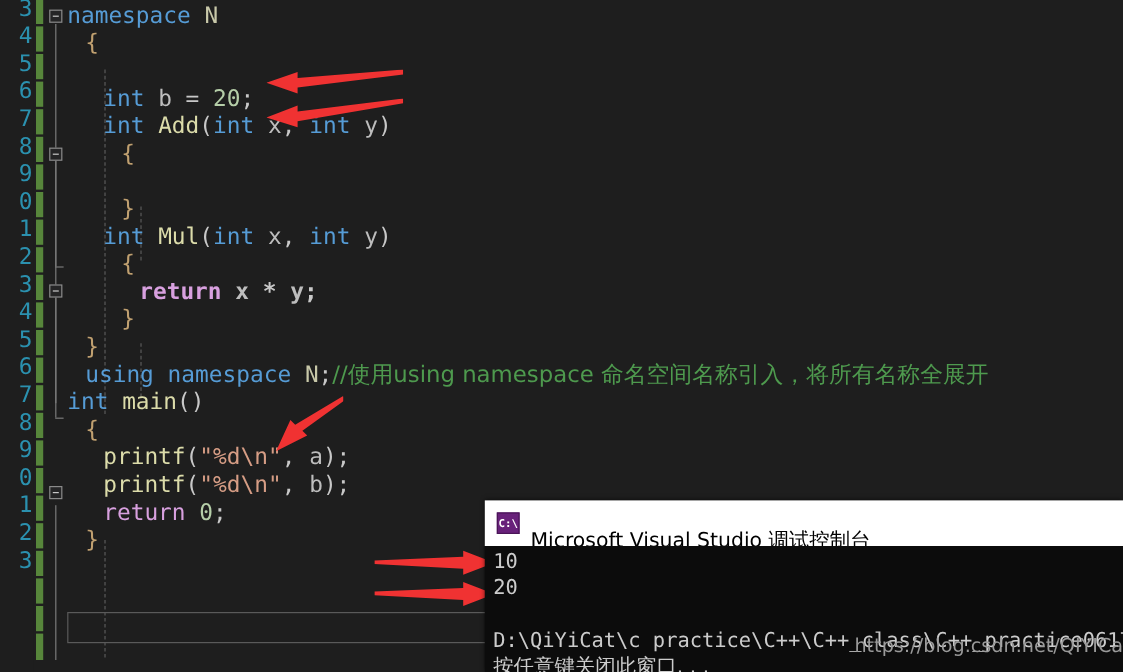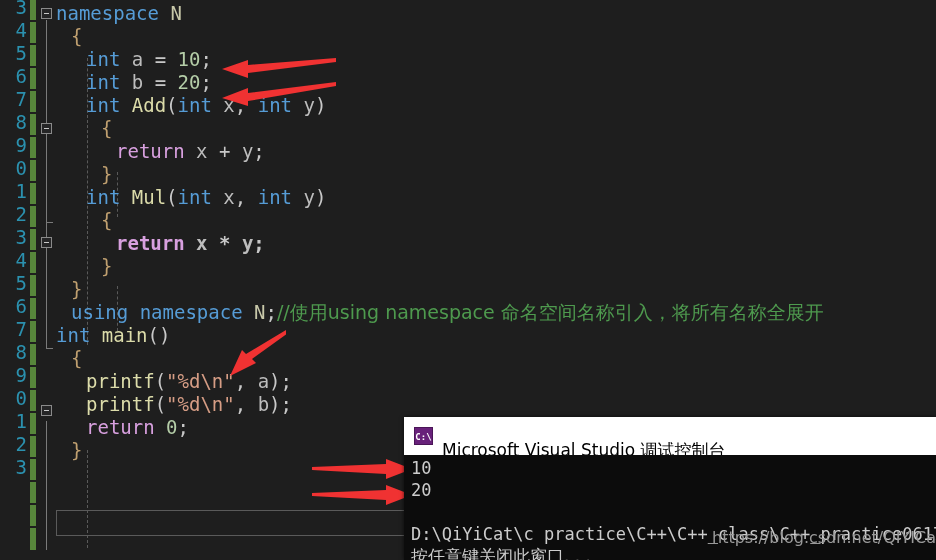--- a/index.html
+++ b/index.html
@@ -141,25 +141,23 @@
 
   <div class="indent-guide" style="left:87px;top:58px;height:60px;"></div>
   <div class="indent-guide" style="left:87px;top:120px;height:225px;"></div>
   <div class="indent-guide" style="left:117px;top:172px;height:45px;"></div>
   <div class="indent-guide" style="left:117px;top:286px;height:45px;"></div>
   <div class="indent-guide" style="left:87px;top:450px;height:98px;"></div>
 
   <div class="code-area" id="codearea">
       <div class="cl" style="top: 1px; left: 56px;"><span class="t-kw">namespace </span><span class="t-ns">N</span></div>
       <div class="cl" style="top: 24px; left: 71px;"><span class="t-brace">{</span></div>
-      <div class="cl" style="top: 47px; left: 86px;"><span class="t-kw">int</span><span class="t-punct"> </span><span class="t-var">a</span><span class="t-punct"> = </span><span class="t-num">10</span><span class="t-punct">;</span></div>
       <div class="cl" style="top: 70px; left: 86px;"><span class="t-kw">int</span><span class="t-punct"> </span><span class="t-var">b</span><span class="t-punct"> = </span><span class="t-num">20</span><span class="t-punct">;</span></div>
       <div class="cl" style="top: 93px; left: 86px;"><span class="t-kw">int</span><span class="t-punct"> </span><span class="t-fn">Add</span><span class="t-punct">(</span><span class="t-kw">int</span><span class="t-punct"> </span><span class="t-var">x</span><span class="t-punct">, </span><span class="t-kw">int</span><span class="t-punct"> </span><span class="t-var">y</span><span class="t-punct">)</span></div>
       <div class="cl" style="top: 116px; left: 101px;"><span class="t-brace">{</span></div>
-      <div class="cl" style="top: 139px; left: 116px;"><span class="t-ctl">return</span><span class="t-punct"> </span><span class="t-var">x</span><span class="t-punct"> + </span><span class="t-var">y</span><span class="t-punct">;</span></div>
       <div class="cl" style="top: 162px; left: 101px;"><span class="t-brace">}</span></div>
       <div class="cl" style="top: 185px; left: 86px;"><span class="t-kw">int</span><span class="t-punct"> </span><span class="t-fn">Mul</span><span class="t-punct">(</span><span class="t-kw">int</span><span class="t-punct"> </span><span class="t-var">x</span><span class="t-punct">, </span><span class="t-kw">int</span><span class="t-punct"> </span><span class="t-var">y</span><span class="t-punct">)</span></div>
       <div class="cl" style="top: 208px; left: 101px;"><span class="t-brace">{</span></div>
       <div class="cl" style="top: 231px; left: 116px; font-weight: bold;"><span class="t-ctl">return</span><span class="t-punct"> </span><span class="t-var">x</span><span class="t-punct"> * </span><span class="t-var">y</span><span class="t-punct">;</span></div>
       <div class="cl" style="top: 254px; left: 101px;"><span class="t-brace">}</span></div>
       <div class="cl" style="top: 277px; left: 71px;"><span class="t-brace">}</span></div>
       <div class="cl" style="top: 323px; left: 56px;"><span class="t-kw">int</span><span class="t-punct"> </span><span class="t-fn">main</span><span class="t-punct">()</span></div>
       <div class="cl" style="top: 300px; left: 71px;"><span class="t-kw">using</span><span class="t-punct"> </span><span class="t-kw">namespace</span><span class="t-punct"> </span><span class="t-ns">N</span><span class="t-punct">;</span><span class="t-cmt cmt-cjk">//使用using namespace 命名空间名称引入，将所有名称全展开</span></div>
       <div class="cl" style="top: 346px; left: 71px;"><span class="t-brace">{</span></div>
       <div class="cl" style="top: 369px; left: 86px;"><span class="t-fn">printf</span><span class="t-punct">(</span><span class="t-str">"%d\n"</span><span class="t-punct">, </span><span class="t-var">a</span><span class="t-punct">);</span></div>

